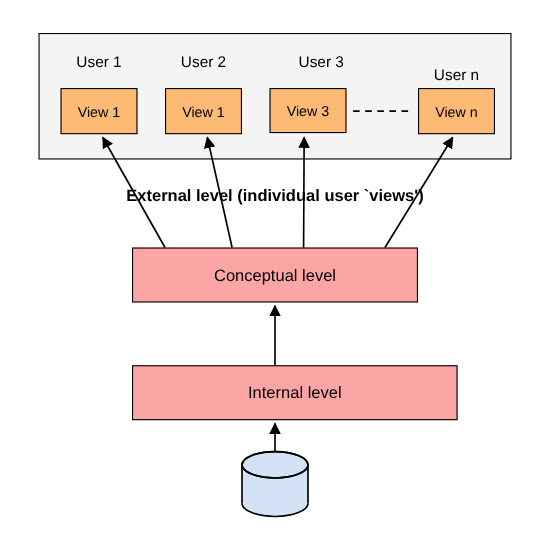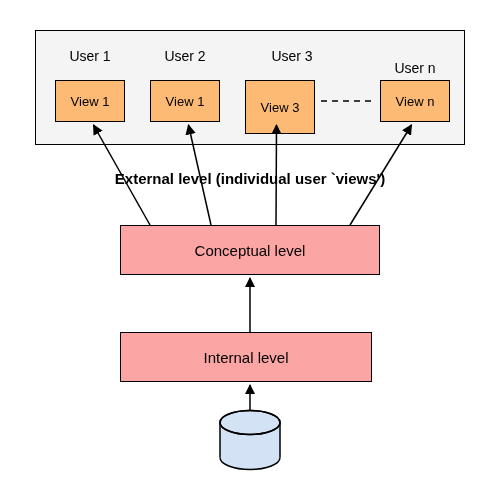--- a/index.html
+++ b/index.html
@@ -64,32 +64,32 @@
 <div class="stage">
 
   <div class="box ext-panel" id="ext-panel" style="left: 35px; top: 30px; width: 430px; height: 115px;"></div>
 
   <div id="users-container">
       <div class="label user-label" style="left: 90px; top: 48px; transform: translateX(-50%); z-index: 3;">User 1</div>
       <div class="box view-box" style="left: 55px; top: 80px; width: 70px; height: 42px; z-index: 3;">View 1</div>
       <div class="label user-label" style="left: 185px; top: 48px; transform: translateX(-50%); z-index: 3; text-align: right;">User 2</div>
       <div class="box view-box" style="left: 150px; top: 80px; width: 70px; height: 42px; z-index: 3;">View 1</div>
       <div class="label user-label" style="left: 280px; top: 48px; transform: translateX(-50%); z-index: 3; margin-left: 12px;">User 3</div>
-      <div class="box view-box" style="left: 245px; top: 80px; width: 70px; height: 54px; z-index: 3;">View 3</div>
+      <div class="box view-box" style="left: 245px; top: 80px; width: 70px; height: 41px; z-index: 3;">View 3</div>
       <div class="label user-label" style="left: 415px; top: 60px; transform: translateX(-50%); z-index: 3;">User n</div>
       <div class="box view-box" style="left: 380px; top: 80px; width: 70px; height: 42px; z-index: 3;">View n</div>
     </div>
 
   <div class="label title-label" id="title-label" style="left: 250px; top: 170px; transform: translateX(-50%);">External level (individual user `views')</div>
 
   <div class="box level-box" id="conceptual-box" style="left: 120px; top: 225px; width: 260px; height: 50px;">
     <span>Conceptual level</span>
   </div>
 
-  <div class="box level-box" id="internal-box" style="left: 120px; top: 332px; width: 252px; height: 50px;">
+  <div class="box level-box" id="internal-box" style="left: 120px; top: 332px; width: 296px; height: 50px;">
     <span>Internal level</span>
   </div>
 
   <svg class="overlay" id="overlay" viewBox="0 0 500 500">
     <defs>
       <marker id="arrow" viewBox="0 0 10 10" refX="9" refY="5" markerWidth="7" markerHeight="7" orient="auto-start-reverse">
         <path d="M 0 0 L 10 5 L 0 10 z" fill="#000"></path>
       </marker>
     </defs>
     <g id="svg-layer" stroke="#000" stroke-width="1.5" fill="none">

